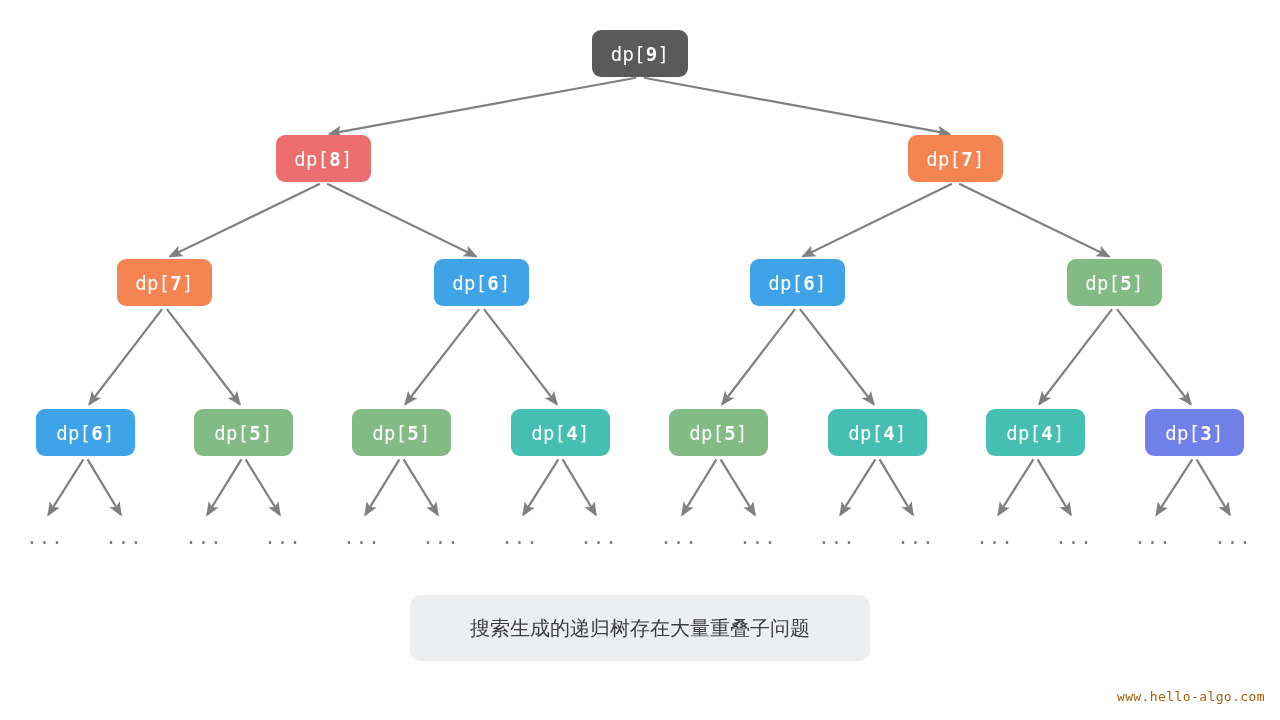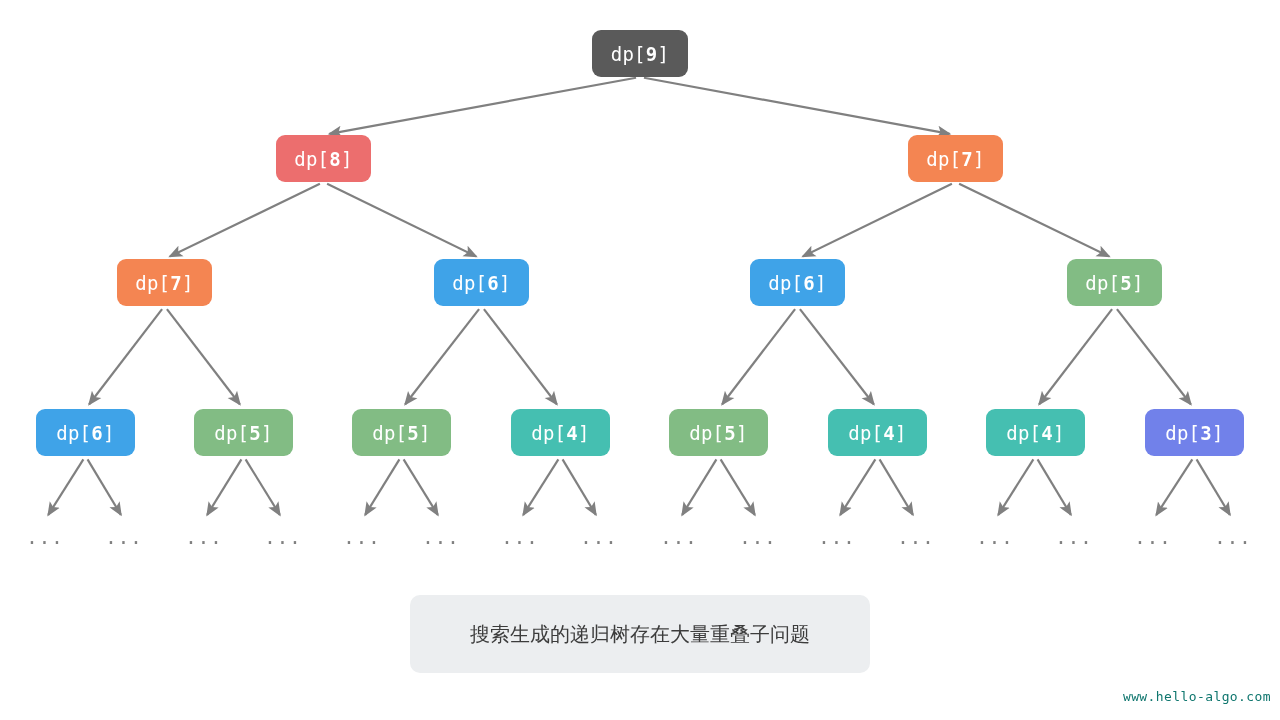--- a/index.html
+++ b/index.html
@@ -49,21 +49,21 @@
     font-size: 19px;
     letter-spacing: 1px;
     transform: translate(-50%, -50%);
     white-space: nowrap;
   }
   #caption {
     position: absolute;
     left: 410px;
     top: 595px;
     width: 460px;
-    height: 78px;
+    height: 66px;
     background: #eceef0;
     border-radius: 10px;
     display: flex;
     align-items: center;
     justify-content: center;
     gap: 4px;
   }
   #caption .cap-line {
     font-family: "Liberation Sans", "DejaVu Sans", sans-serif;
     font-size: 20px;
@@ -71,25 +71,25 @@
     white-space: nowrap;
     line-height: 1.35;
   }
   #caption .cap-line .sup {
     font-size: 13px;
     vertical-align: super;
     font-weight: bold;
   }
   #watermark {
     position: absolute;
-    right: 9px;
+    right: 15px;
     bottom: 16px;
     font-family: "DejaVu Sans Mono", monospace;
     font-size: 13px;
-    color: #0f766e;
+    color: #a16207;
     letter-spacing: 0.4px;
   }
 </style>
 </head>
 <body>
 
 <div id="canvas">
 
   <svg id="edges" viewBox="0 0 1280 720">
     <defs>

